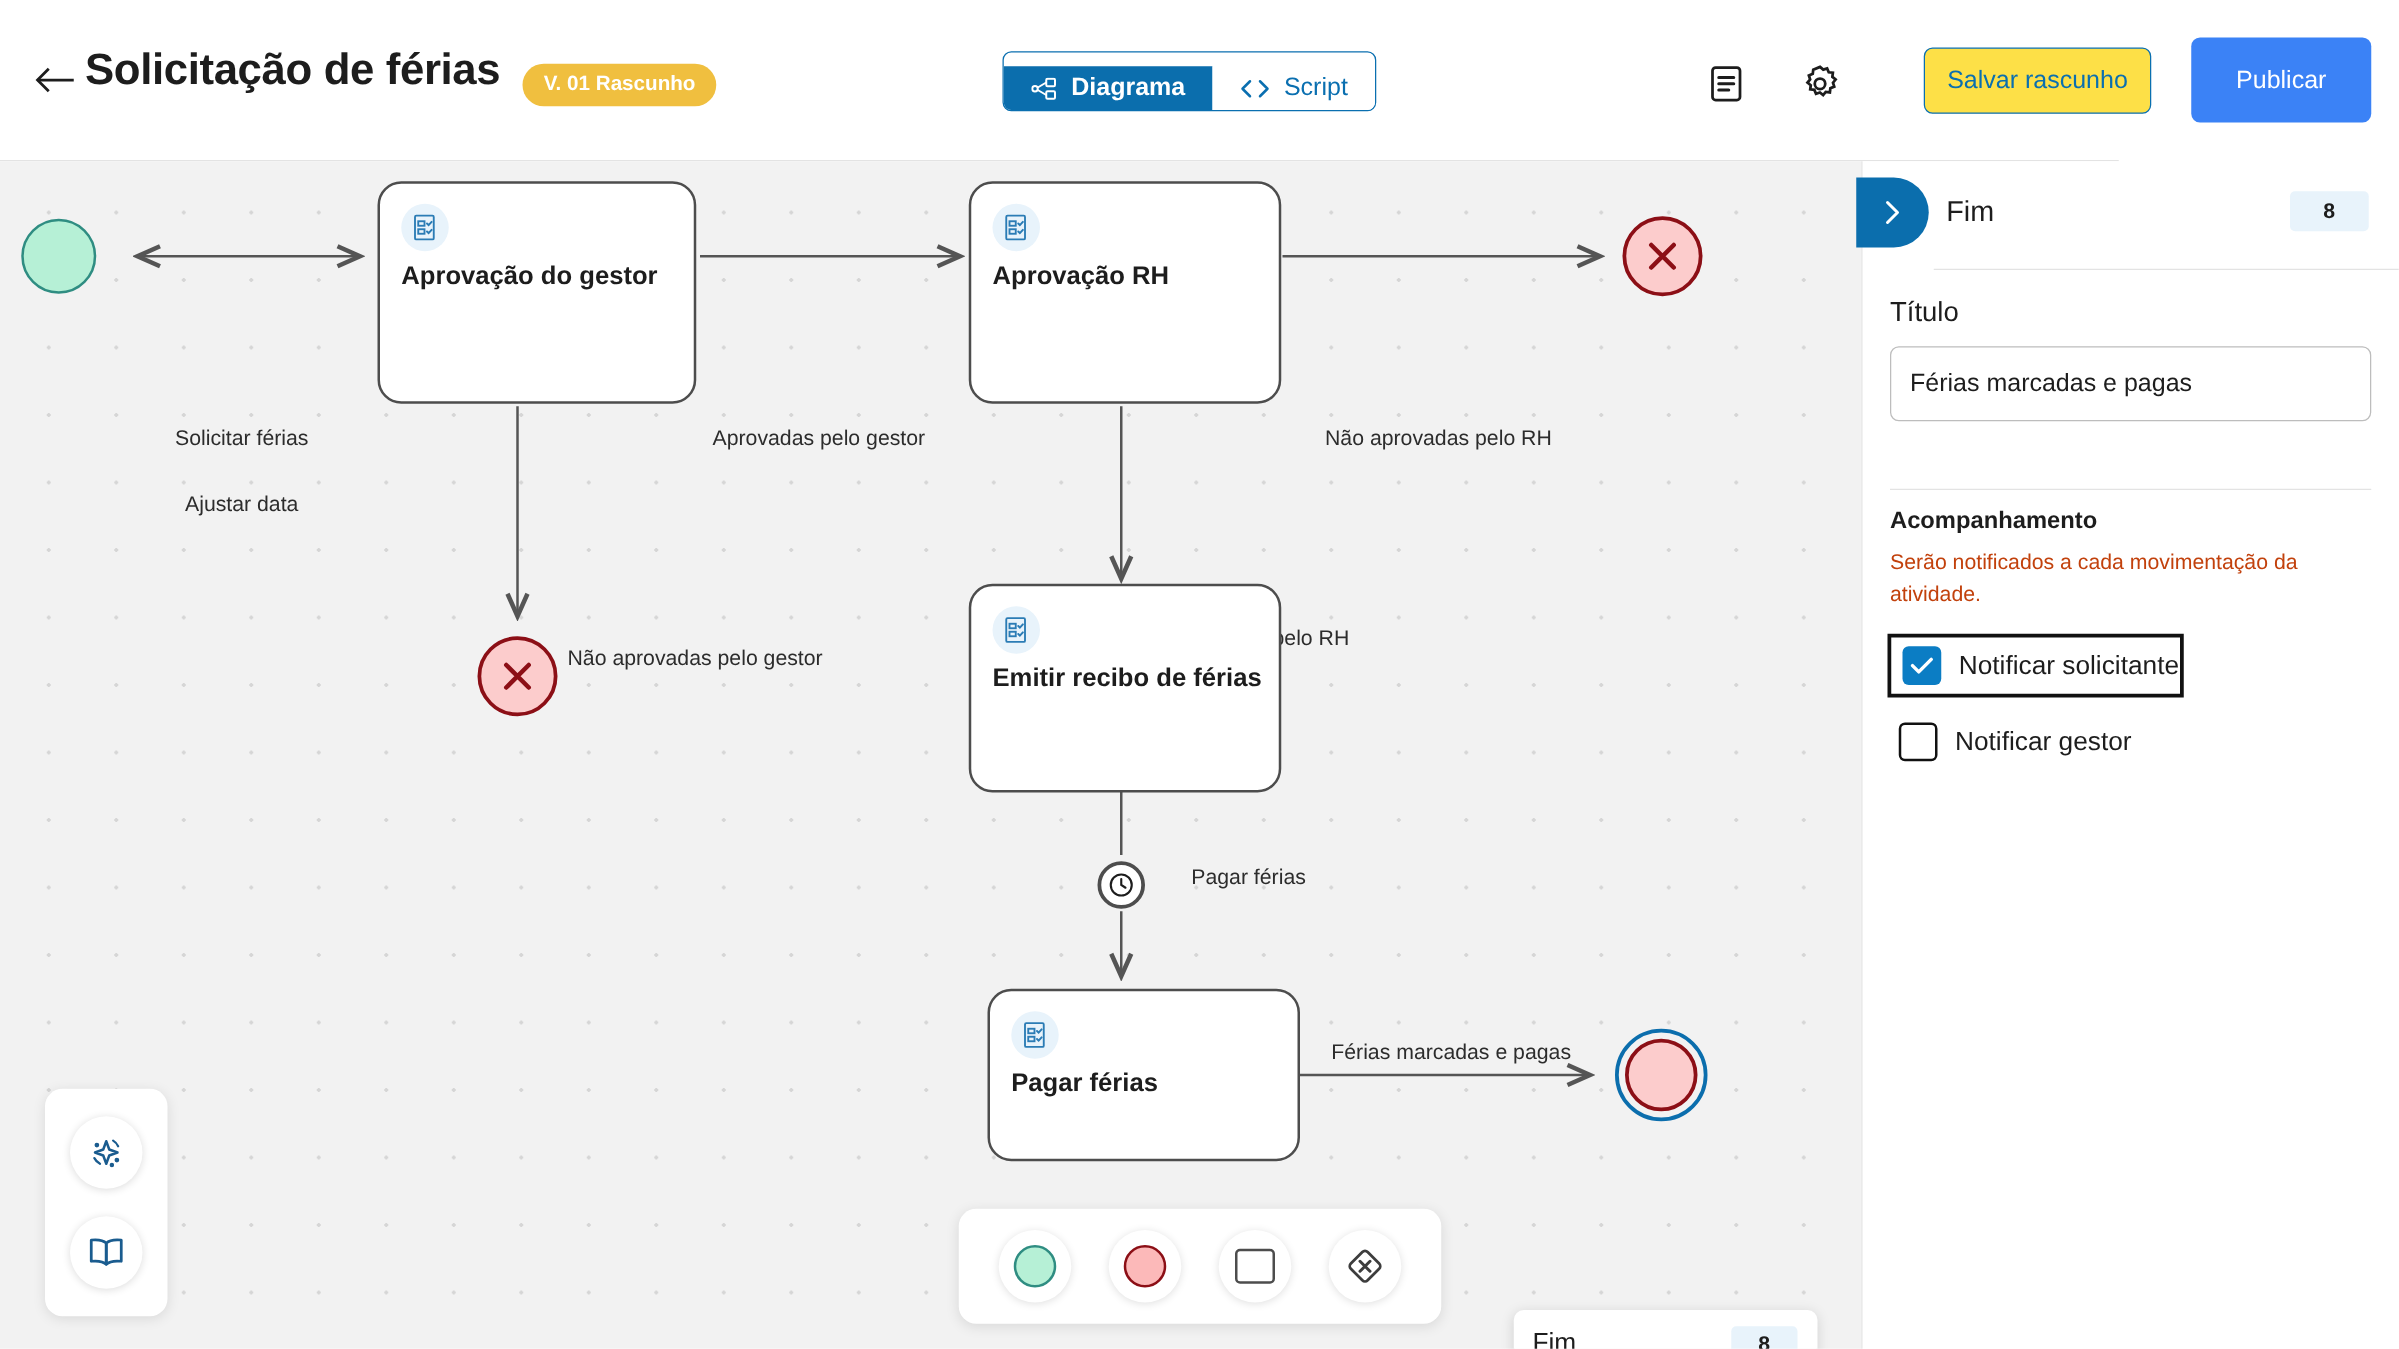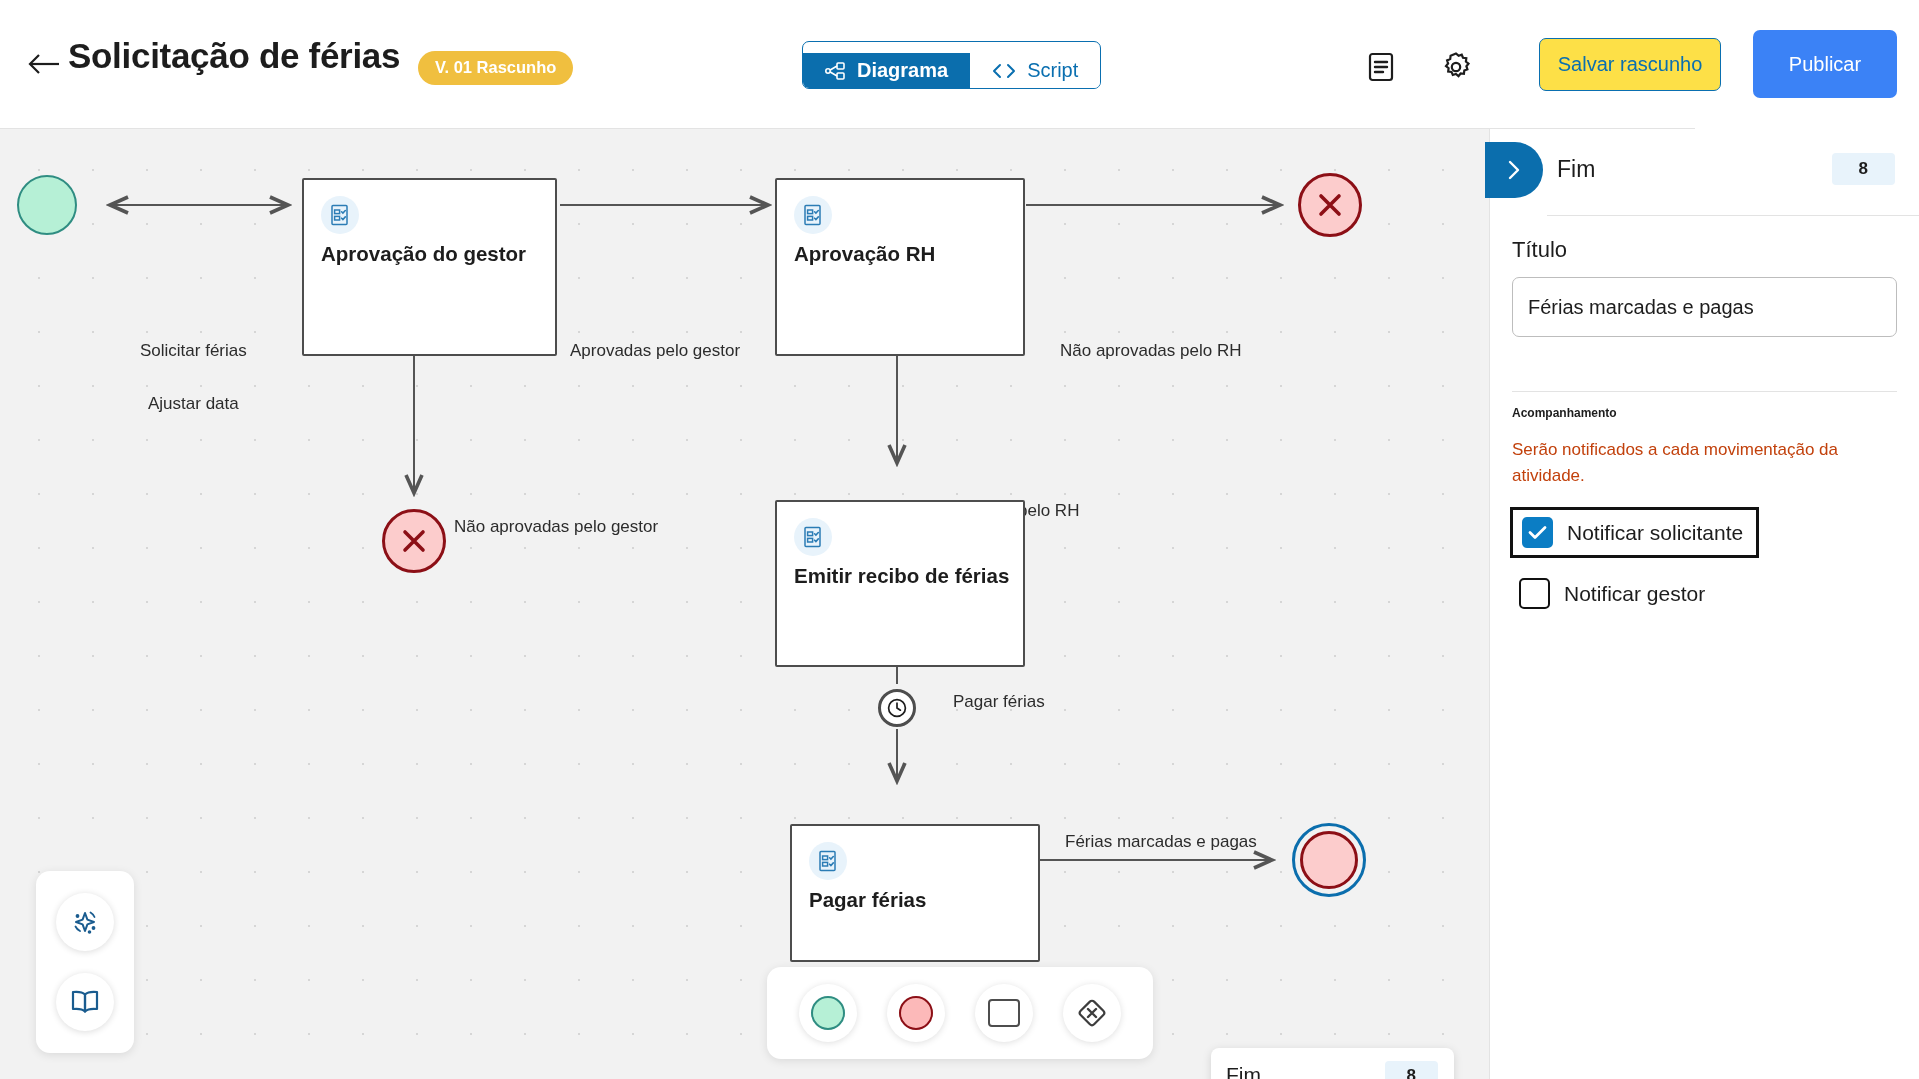--- a/index.html
+++ b/index.html
@@ -96,22 +96,21 @@
     background-size: 54px 54px;
     background-position: 12px 14px;
     overflow: hidden;
   }
   #edges { position: absolute; left: 0; top: 0; width: 1489px; height: 950px; }
 
   .node-box {
     position: absolute;
     background: #ffffff;
     border: 2.5px solid #4d4d4d;
-    border-radius: 2px;
-    margin-top: 33px;
+    border-radius: 19px;
   }
   .node-icon {
     position: absolute; left: 17px; top: 16px;
     width: 38px; height: 38px;
     border-radius: 50%;
     background: #e8f3fb;
     display: flex; align-items: center; justify-content: center;
   }
   .node-label {
     position: absolute; left: 17px; top: 62px;
@@ -249,34 +248,34 @@
     font-size: 20px; font-family: inherit; color: #1d1d1d;
     background: #fff;
   }
   #panel-divider-2 {
     position: absolute; left: 22px; right: 22px; top: 262px;
     height: 1px; background: #e3e3e3;
   }
 
   #acompanhamento-title {
     position: absolute; left: 22px; top: 277px;
-    font-size: 12px; font-weight: bold; color: #1d1d1d;
+    font-size: 19px; font-weight: bold; color: #1d1d1d;
   }
   #acompanhamento-desc {
     position: absolute; left: 22px; top: 308px;
     width: 350px;
     font-size: 17px; color: #c2410c; line-height: 1.5;
   }
 
   .check-row {
     position: absolute; left: 20px;
     display: flex; align-items: center; gap: 14px;
     cursor: pointer;
   }
-  #check-row-1 { top: 378px; padding: 7px 13px 7px 9px; border: 3px solid #111111; }
+  #check-row-1 { top: 378px; padding: 7px 1px 7px 9px; border: 3px solid #111111; }
   #check-row-2 { top: 442px; padding: 7px 9px 7px 9px; }
   .checkbox {
     width: 31px; height: 31px; border-radius: 5px;
     display: flex; align-items: center; justify-content: center;
     flex: none;
   }
   .checkbox.on  { background: #0b7dc4; }
   .checkbox.off { background: #ffffff; border: 2.5px solid #111111; }
   .check-label { font-size: 21px; color: #1d1d1d; white-space: nowrap; }
 </style>

